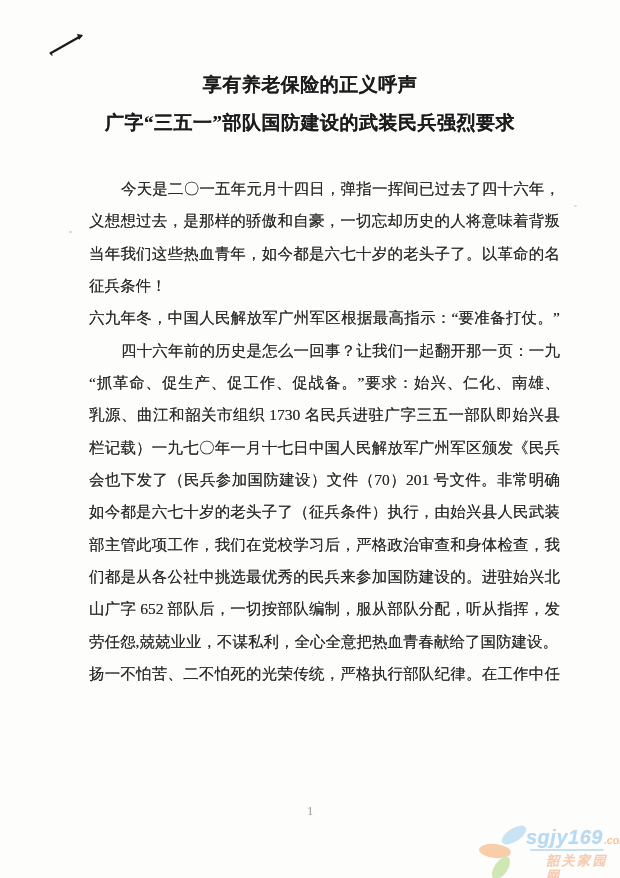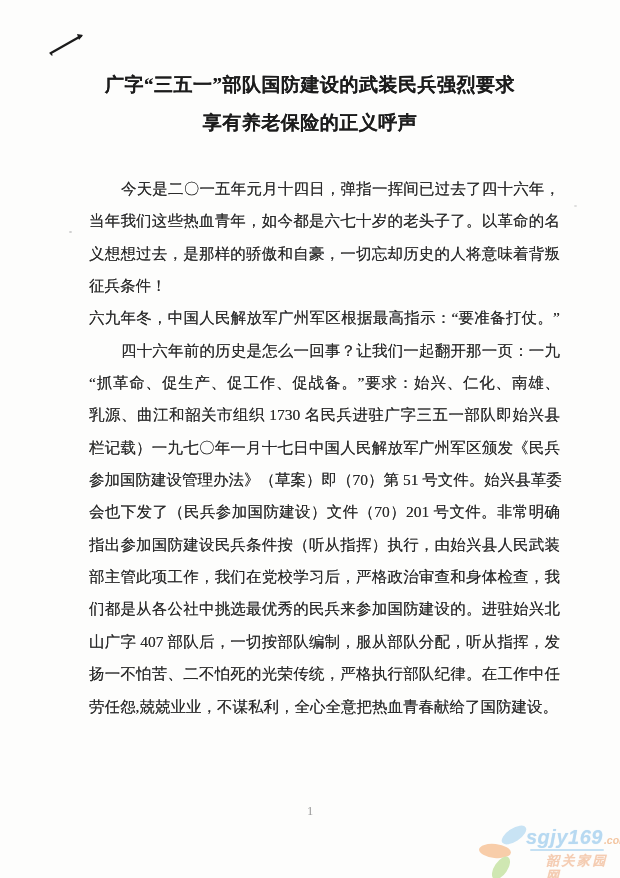--- a/index.html
+++ b/index.html
@@ -74,42 +74,41 @@
 
 <div class="page">
 
   <svg class="pen-stroke" width="46" height="32" viewBox="0 0 46 32">
     <path d="M7 25 L37 8" stroke="#1b1b1b" stroke-width="2.3" stroke-linecap="round" fill="none"></path>
     <path d="M33 6 L39 7 L35 12 Z" fill="#1b1b1b"></path>
     <path d="M6 25 L8 27" stroke="#1b1b1b" stroke-width="1.2" stroke-linecap="round"></path>
   </svg>
 
   <div class="doc-title">
+    <div class="title-line">享有养老保险的正义呼声</div>
     <div class="title-line">广字“三五一”部队国防建设的武装民兵强烈要求</div>
-    <div class="title-line">享有养老保险的正义呼声</div>
   </div>
 
   <div class="doc-body">
       <div class="line indent">今天是二〇一五年元月十四日，弹指一挥间已过去了四十六年，</div>
+      <div class="line">义想想过去，是那样的骄傲和自豪，一切忘却历史的人将意味着背叛</div>
       <div class="line">当年我们这些热血青年，如今都是六七十岁的老头子了。以革命的名</div>
-      <div class="line">义想想过去，是那样的骄傲和自豪，一切忘却历史的人将意味着背叛</div>
       <div class="line lastline">征兵条件！</div>
       <div class="line">六九年冬，中国人民解放军广州军区根据最高指示：“要准备打仗。”</div>
       <div class="line indent">四十六年前的历史是怎么一回事？让我们一起翻开那一页：一九</div>
       <div class="line">“抓革命、促生产、促工作、促战备。”要求：始兴、仁化、南雄、</div>
       <div class="line">乳源、曲江和韶关市组织 1730 名民兵进驻广字三五一部队即始兴县</div>
       <div class="line">栏记载）一九七〇年一月十七日中国人民解放军广州军区颁发《民兵</div>
-      <div class="line">参加国防建设管理办法》（草案）即（70）第 51 号文件。始兴县革委</div>
       <div class="line">会也下发了（民兵参加国防建设）文件（70）201 号文件。非常明确</div>
-      <div class="line">指出参加国防建设民兵条件按（听从指挥）执行，由始兴县人民武装</div>
+      <div class="line">如今都是六七十岁的老头子了（征兵条件）执行，由始兴县人民武装</div>
       <div class="line">部主管此项工作，我们在党校学习后，严格政治审查和身体检查，我</div>
       <div class="line">们都是从各公社中挑选最优秀的民兵来参加国防建设的。进驻始兴北</div>
-      <div class="line">山广字 407 部队后，一切按部队编制，服从部队分配，听从指挥，发</div>
+      <div class="line">山广字 652 部队后，一切按部队编制，服从部队分配，听从指挥，发</div>
+      <div class="line lastline">劳任怨,兢兢业业，不谋私利，全心全意把热血青春献给了国防建设。</div>
       <div class="line">扬一不怕苦、二不怕死的光荣传统，严格执行部队纪律。在工作中任</div>
-      <div class="line lastline">劳任怨,兢兢业业，不谋私利，全心全意把热血青春献给了国防建设。</div>
     </div>
 
   <div class="speck speck1"></div>
   <div class="speck speck2"></div>
 
   <div class="page-number">1</div>
 
   <div class="watermark">
     <svg class="wm-petals" width="50" height="56" viewBox="0 0 50 56">
       <ellipse cx="36" cy="13" rx="14" ry="6.5" fill="#c8e3f4" transform="rotate(-33 36 13)"></ellipse>

